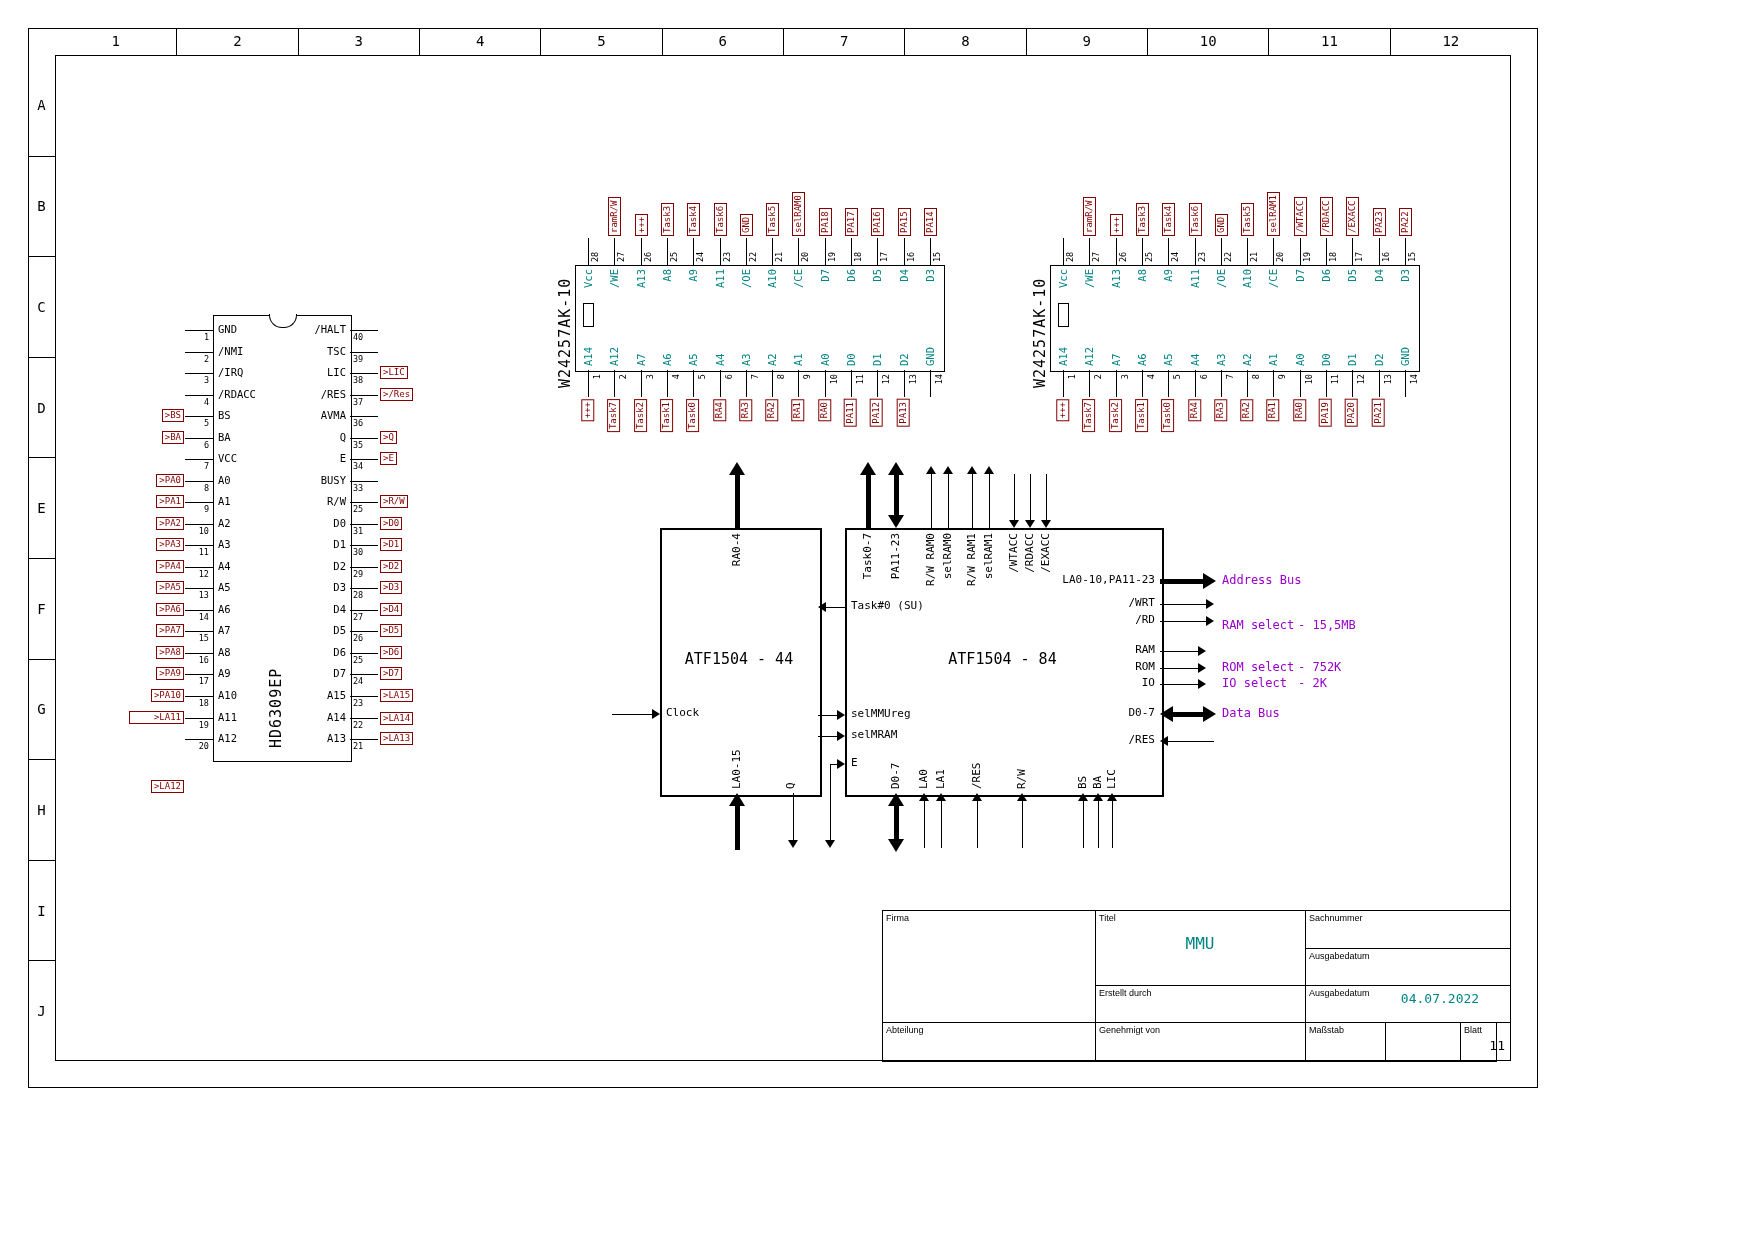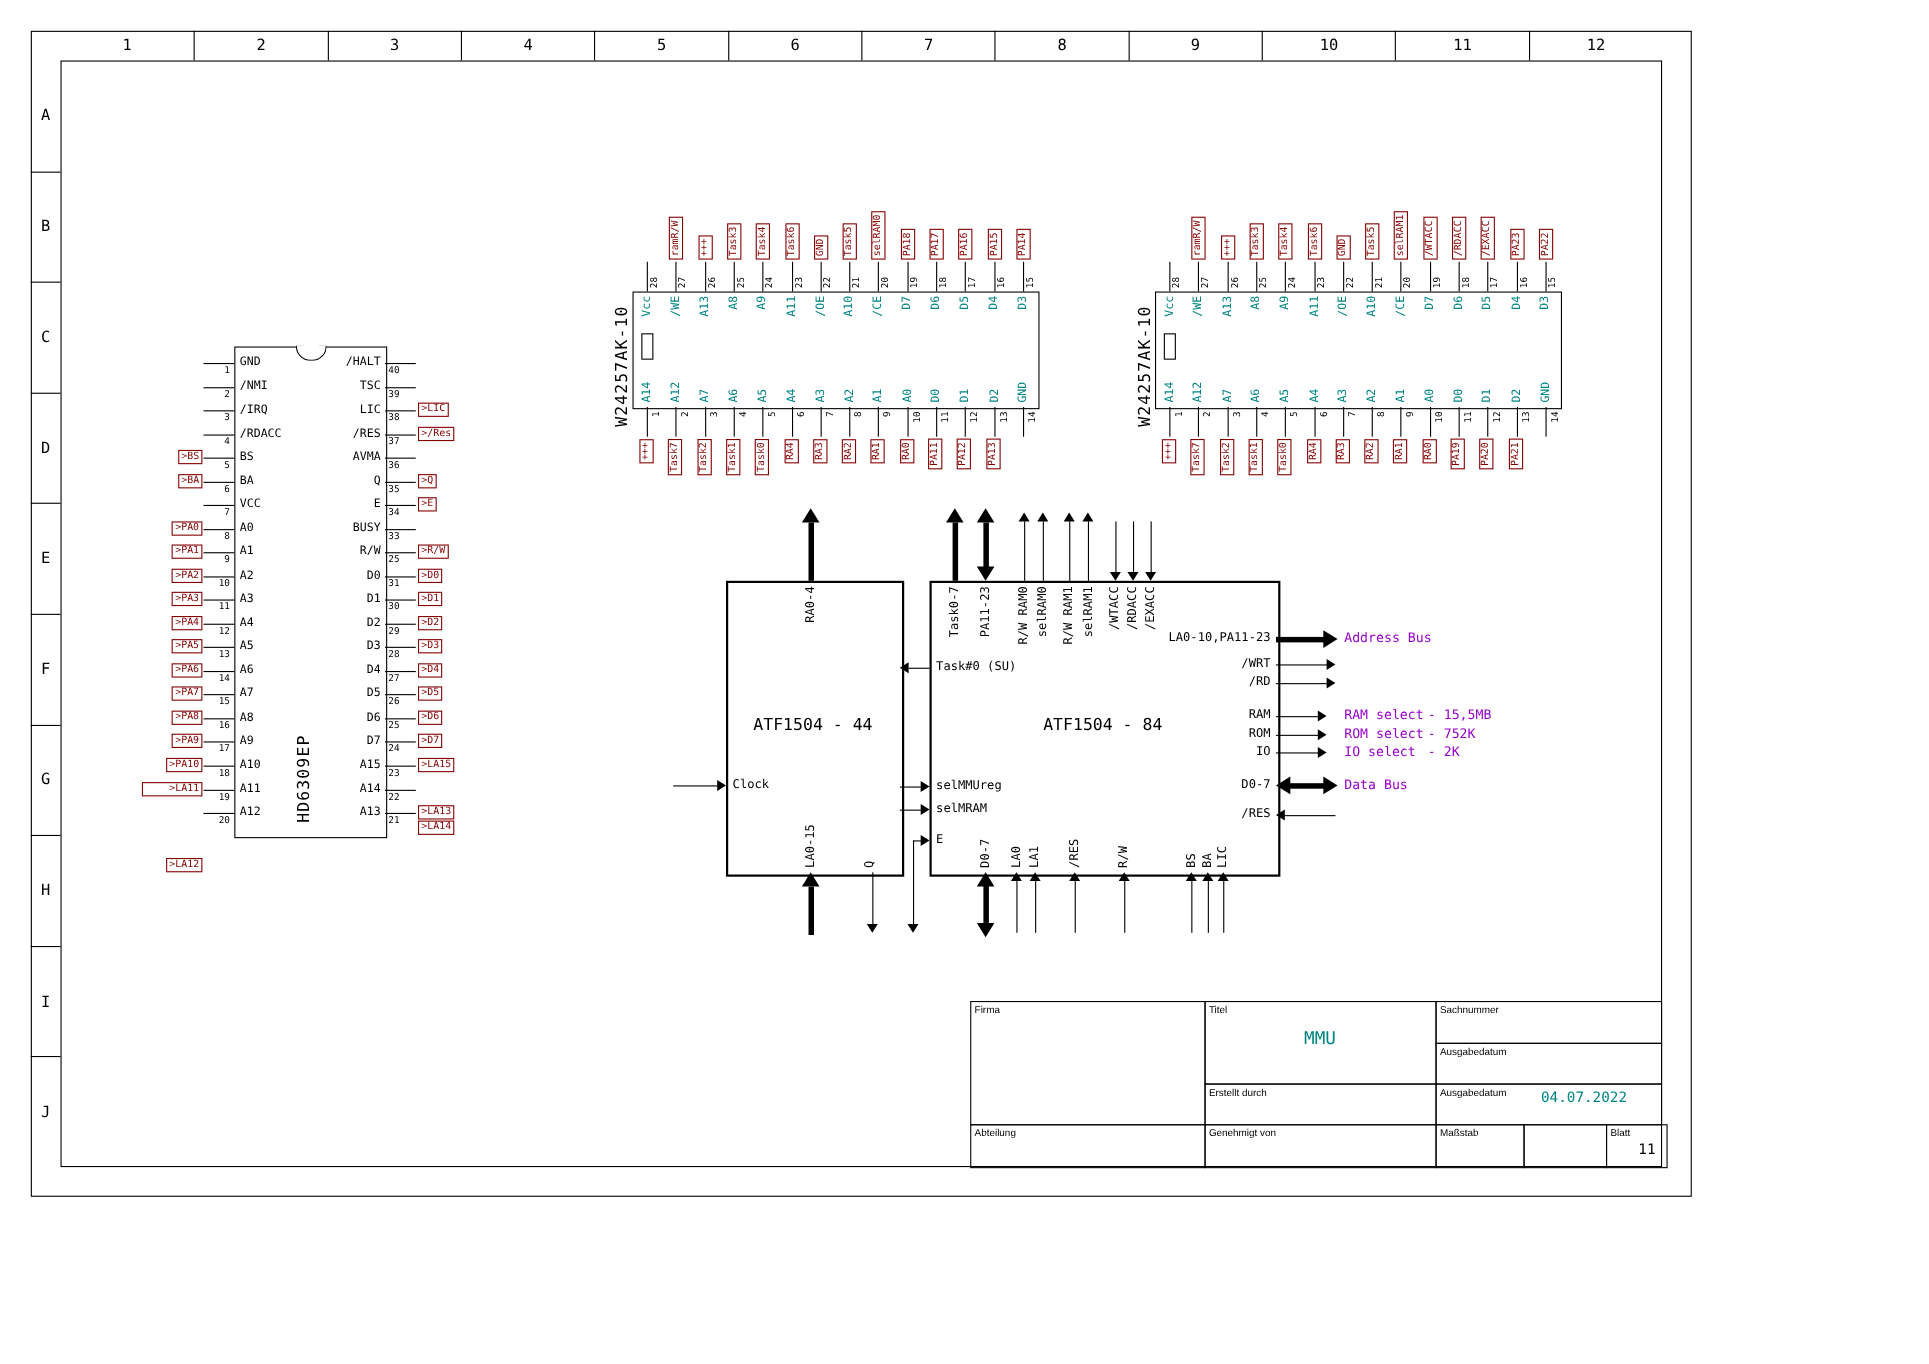--- a/index.html
+++ b/index.html
@@ -50,21 +50,21 @@
     <div class="cell" style="position:absolute;left:882px;top:1022px;width:214px;height:40px;border:1px solid #000;">
       <span class="tbl">Abteilung</span>
     </div>
     <div class="cell" style="position:absolute;left:1095px;top:1022px;width:211px;height:40px;border:1px solid #000;">
       <span class="tbl">Genehmigt von</span>
     </div>
     <div class="cell" style="position:absolute;left:1305px;top:1022px;width:81px;height:40px;border:1px solid #000;">
       <span class="tbl">Maßstab</span>
     </div>
     <div class="cell" style="position:absolute;left:1385px;top:1022px;width:76px;height:40px;border:1px solid #000;"></div>
-    <div class="cell" style="position:absolute;left:1460px;top:1022px;width:56px;height:40px;border:1px solid #000;">
+    <div class="cell" style="position:absolute;left:1460px;top:1022px;width:37px;height:40px;border:1px solid #000;">
       <span class="tbl">Blatt</span>
     </div>
     <div style="position:absolute;left:1465px;top:1038px;width:40px;text-align:right;font-size:13px;">11</div>
   </div>
 
 <div style="position: absolute; left: 55px; top: 28px; width: 121.333px; height: 27px; text-align: center; line-height: 27px; font-size: 14px; box-sizing: border-box;">1</div>
     <div style="position: absolute; left: 176.333px; top: 28px; width: 121.333px; height: 27px; border-left: 1px solid rgb(0, 0, 0); text-align: center; line-height: 27px; font-size: 14px; box-sizing: border-box;">2</div>
     <div style="position: absolute; left: 297.667px; top: 28px; width: 121.333px; height: 27px; border-left: 1px solid rgb(0, 0, 0); text-align: center; line-height: 27px; font-size: 14px; box-sizing: border-box;">3</div>
     <div style="position: absolute; left: 419px; top: 28px; width: 121.333px; height: 27px; border-left: 1px solid rgb(0, 0, 0); text-align: center; line-height: 27px; font-size: 14px; box-sizing: border-box;">4</div>
     <div style="position: absolute; left: 540.333px; top: 28px; width: 121.333px; height: 27px; border-left: 1px solid rgb(0, 0, 0); text-align: center; line-height: 27px; font-size: 14px; box-sizing: border-box;">5</div>
@@ -227,21 +227,21 @@
     <div class="pnum" style="position: absolute; left: 353px; top: 676px; width: 24px; text-align: left;">24</div>
     <div class="pn" style="position: absolute; right: 1408px; top: 667px;">D7</div>
     <div class="flag" style="position: absolute; left: 380px; top: 667px;">&gt;D7</div>
     <div style="position: absolute; left: 350px; top: 696px; width: 28px; height: 1px; background: rgb(0, 0, 0);"></div>
     <div class="pnum" style="position: absolute; left: 353px; top: 698px; width: 24px; text-align: left;">23</div>
     <div class="pn" style="position: absolute; right: 1408px; top: 689px;">A15</div>
     <div class="flag" style="position: absolute; left: 380px; top: 689px;">&gt;LA15</div>
     <div style="position: absolute; left: 350px; top: 718px; width: 28px; height: 1px; background: rgb(0, 0, 0);"></div>
     <div class="pnum" style="position: absolute; left: 353px; top: 720px; width: 24px; text-align: left;">22</div>
     <div class="pn" style="position: absolute; right: 1408px; top: 711px;">A14</div>
-    <div class="flag" style="position: absolute; left: 380px; top: 746px;">&gt;LA14</div>
+    <div class="flag" style="position: absolute; left: 380px; top: 712px;">&gt;LA14</div>
     <div style="position: absolute; left: 350px; top: 739px; width: 28px; height: 1px; background: rgb(0, 0, 0);"></div>
     <div class="pnum" style="position: absolute; left: 353px; top: 741px; width: 24px; text-align: left;">21</div>
     <div class="pn" style="position: absolute; right: 1408px; top: 732px;">A13</div>
     <div class="flag" style="position: absolute; left: 380px; top: 732px;">&gt;LA13</div>
     <div style="position: absolute; left: 575px; top: 265px; width: 368px; height: 105px; border: 1px solid rgb(0, 0, 0); background: rgb(255, 255, 255);"></div>
     <div style="position: absolute; left: 583px; top: 303px; width: 9px; height: 22px; border: 1px solid rgb(0, 0, 0);"></div>
     <div class="big" style="position: absolute; left: 557px; top: 388px; transform-origin: 0px 0px; transform: rotate(-90deg);">W24257AK-10</div>
     <div style="position: absolute; left: 588px; top: 238px; width: 1px; height: 27px; background: rgb(0, 0, 0);"></div>
     <div class="pnum" style="position: absolute; left: 590px; top: 262px; transform-origin: 0px 0px; transform: rotate(-90deg);">28</div>
     <div class="pn teal" style="position: absolute; right: 1160px; bottom: 971px; transform-origin: 100% 100%; transform: rotate(-90deg);">Vcc</div>
@@ -568,21 +568,21 @@
     <div style="position: absolute; left: 1083px; top: 801px; width: 1px; height: 47px; background: rgb(0, 0, 0);"></div>
     <div style="position: absolute; left: 1078px; top: 793px; width: 0px; height: 0px; border-left: 5px solid transparent; border-right: 5px solid transparent; border-bottom: 8px solid rgb(0, 0, 0);"></div>
     <div class="sig" style="position: absolute; left: 1092px; top: 789px; transform-origin: 0px 0px; transform: rotate(-90deg);">BA</div>
     <div style="position: absolute; left: 1098px; top: 801px; width: 1px; height: 47px; background: rgb(0, 0, 0);"></div>
     <div style="position: absolute; left: 1093px; top: 793px; width: 0px; height: 0px; border-left: 5px solid transparent; border-right: 5px solid transparent; border-bottom: 8px solid rgb(0, 0, 0);"></div>
     <div class="sig" style="position: absolute; left: 1106px; top: 789px; transform-origin: 0px 0px; transform: rotate(-90deg);">LIC</div>
     <div style="position: absolute; left: 1112px; top: 801px; width: 1px; height: 47px; background: rgb(0, 0, 0);"></div>
     <div style="position: absolute; left: 1107px; top: 793px; width: 0px; height: 0px; border-left: 5px solid transparent; border-right: 5px solid transparent; border-bottom: 8px solid rgb(0, 0, 0);"></div>
     <div class="mag" style="position: absolute; left: 1222px; top: 574px;">Address Bus</div>
     <div class="mag" style="position: absolute; left: 1222px; top: 707px;">Data Bus</div>
-    <div class="mag" style="position: absolute; left: 1222px; top: 644px; display: flex; justify-content: center;">
+    <div class="mag" style="position: absolute; left: 1222px; top: 619px; display: flex; justify-content: center;">
       <span style="display: inline-block; width: 76px;">RAM select</span>
       <span>- 15,5MB</span>
     </div>
     <div class="mag" style="position: absolute; left: 1222px; top: 661px; display: flex;">
       <span style="display: inline-block; width: 76px;">ROM select</span>
       <span>- 752K</span>
     </div>
     <div class="mag" style="position: absolute; left: 1222px; top: 677px; display: flex;">
       <span style="display: inline-block; width: 76px;">IO select</span>
       <span>- 2K</span>

